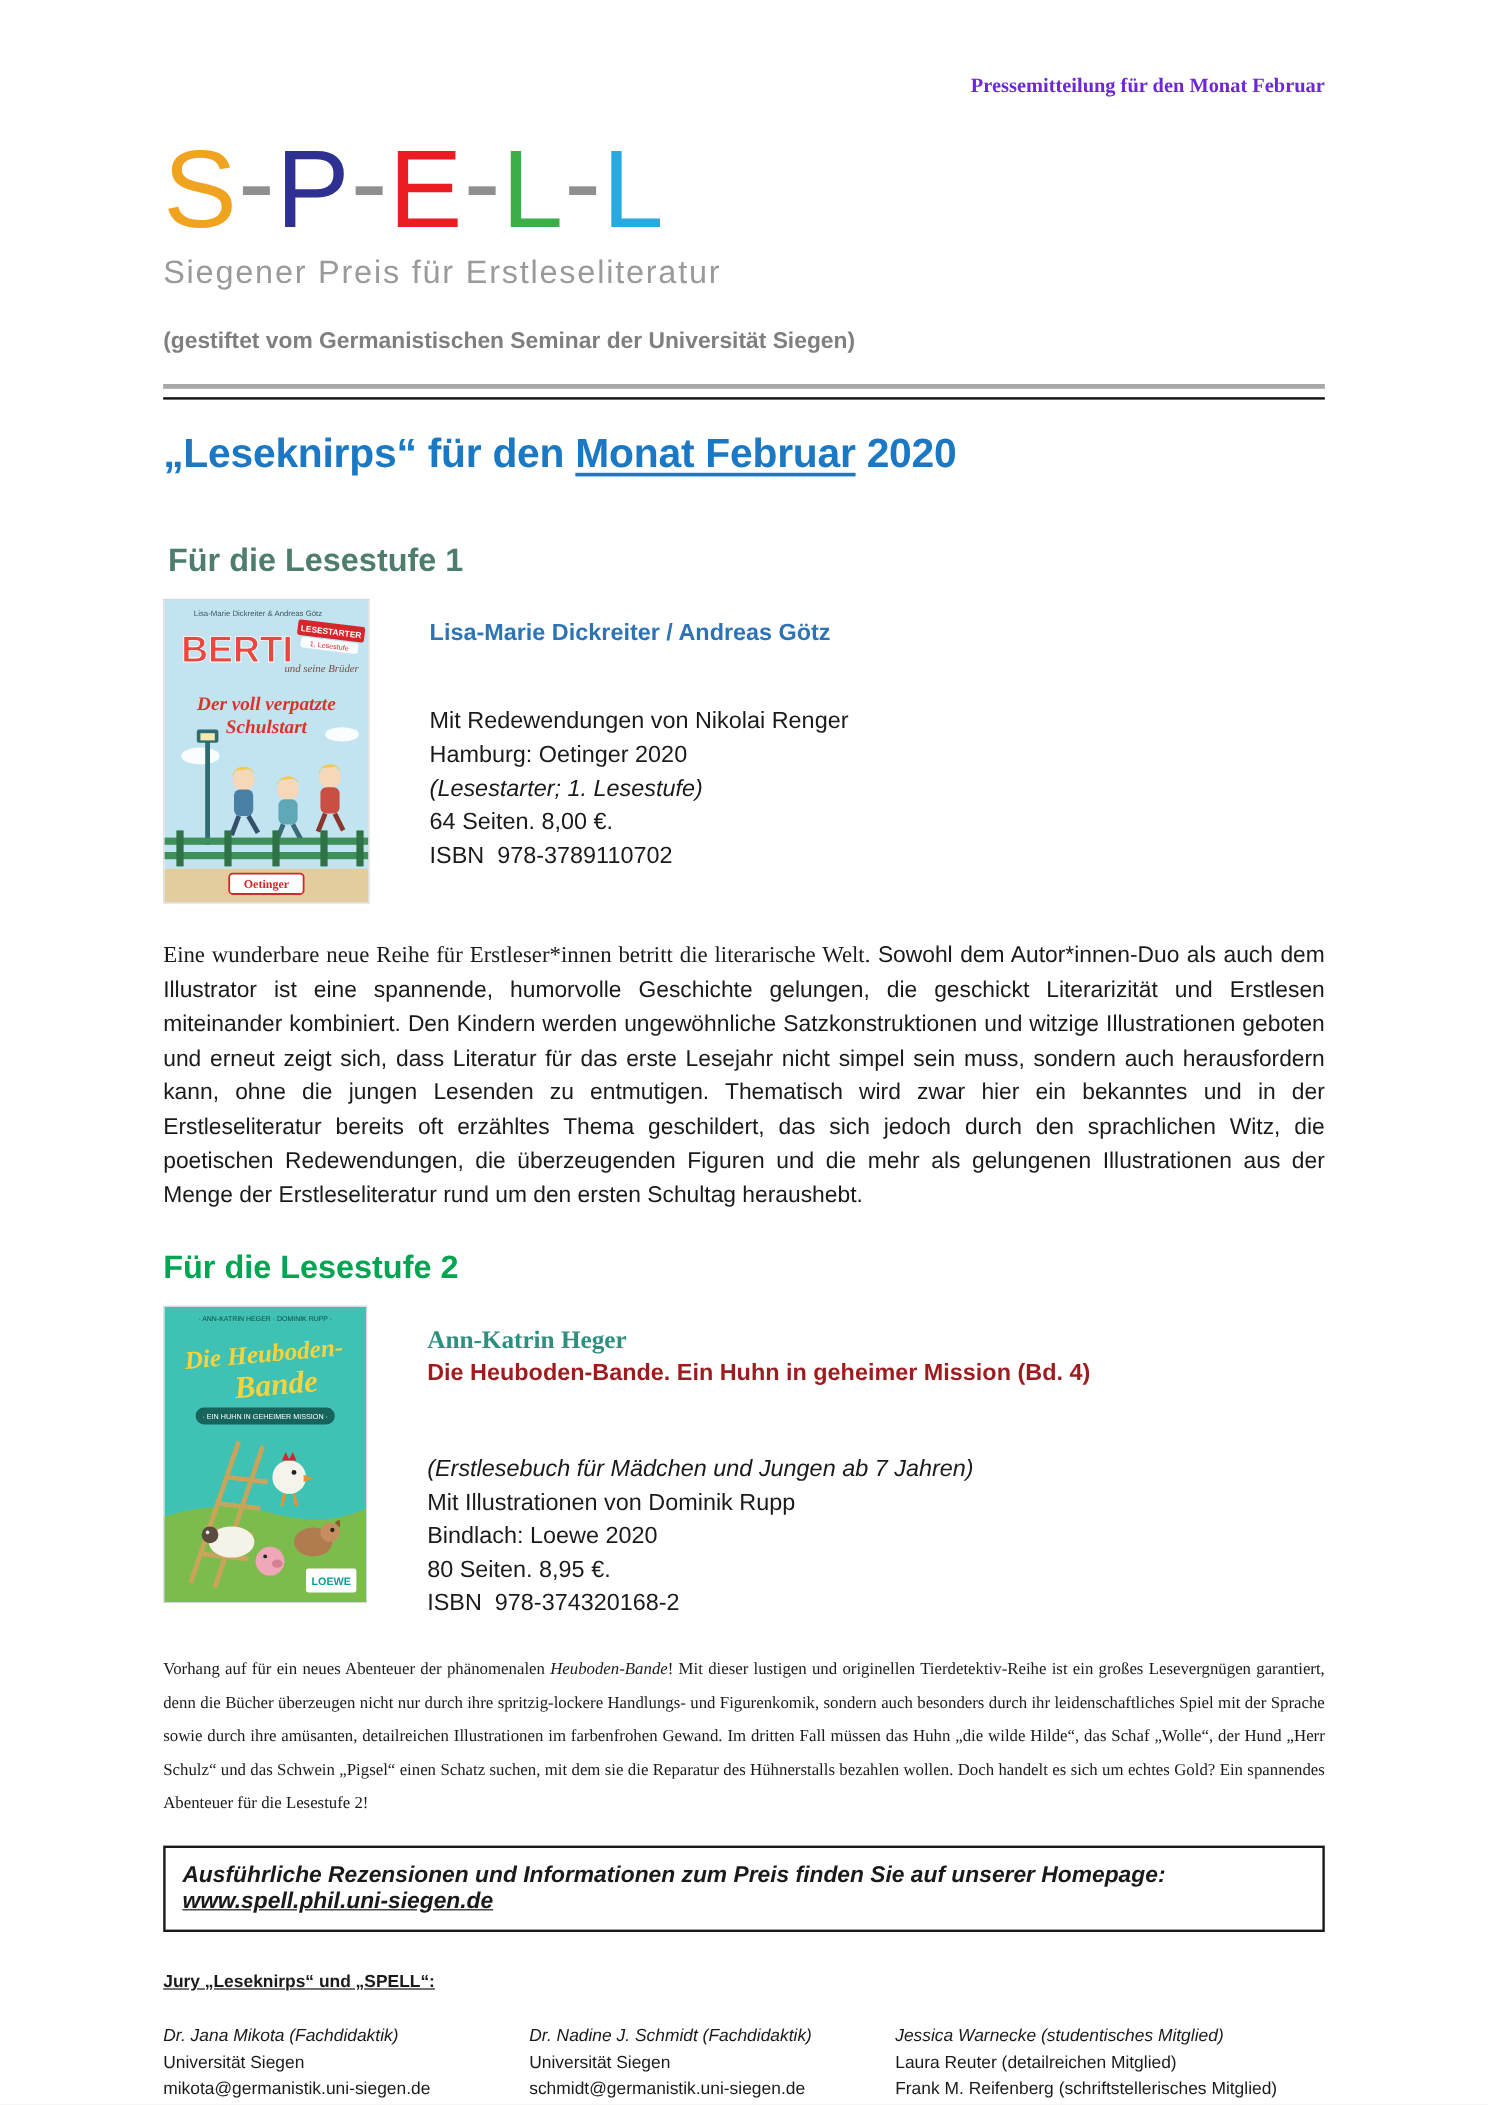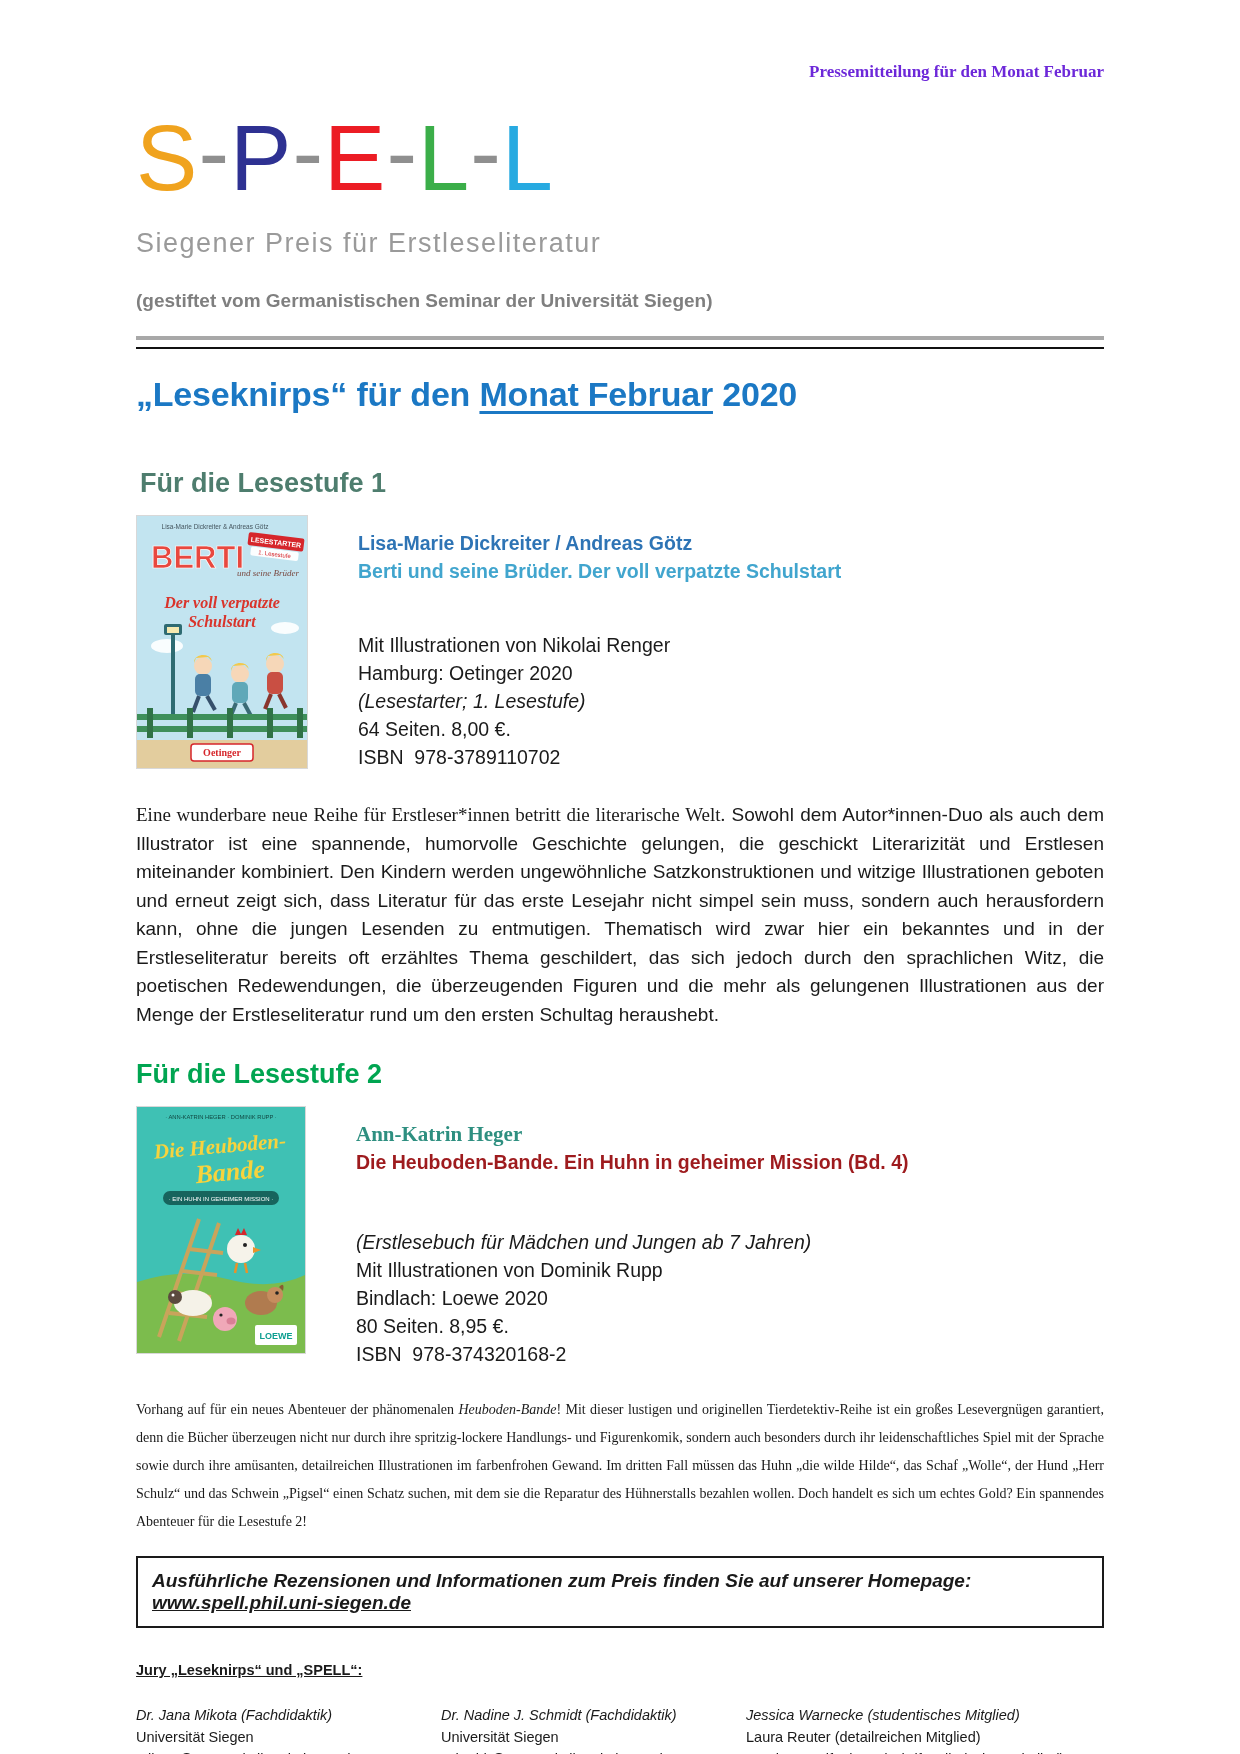--- a/index.html
+++ b/index.html
@@ -19,21 +19,21 @@
     position:absolute;top:62px;right:136px;
     font-family:"Liberation Serif",serif;
     font-weight:700;font-size:17px;color:#6d28d9;
   }
 
   
   .logo{margin-top:112px;line-height:1;}
   .logo-word{font-size:92px;font-weight:400;letter-spacing:1px;white-space:nowrap;}
   .logo-word span{display:inline-block;}
   .logo-word .dash{transform:translateY(-6px);}
-  .logo-sub{margin-top:26px;font-size:27px;color:#9a9a9a;letter-spacing:1.5px;}
+  .logo-sub{margin-top:10px;font-size:27px;color:#9a9a9a;letter-spacing:1.5px;}
   .logo-byline{margin-top:34px;font-size:19px;font-weight:700;color:#7f7f7f;}
 
   
   .rule{margin-top:26px;height:7px;border-top:4px solid #a8a8a8;border-bottom:2px solid #111;}
 
   
   h1.main-title{
     margin:26px 0 0 0;font-size:34px;font-weight:700;color:#1b78c4;letter-spacing:-0.2px;
   }
   h1.main-title .ul{text-decoration:underline;text-decoration-thickness:3px;text-underline-offset:5px;}
@@ -147,23 +147,22 @@
         </g>
         <rect x="0" y="224" width="170" height="28" fill="#e3cd9e"></rect>
         <g>
           <rect x="54" y="228" width="62" height="17" rx="3" fill="#ffffff" stroke="#d6262b" stroke-width="1.5"></rect>
           <text x="85" y="240" font-size="10" font-weight="bold" fill="#d6262b" text-anchor="middle" font-family="Liberation Serif, serif">Oetinger</text>
         </g>
       </svg>
 
       <div class="book-info">
         <p class="bi-authors1">Lisa-Marie Dickreiter / Andreas Götz</p>
-        <p class="bi-title1">Berti und seine Brüder. Der voll verpatzte Schulstart</p>
         <div class="bi-details1">
-          <p>Mit Illustrationen von Nikolai Renger</p>
+          <p>Mit Redewendungen von Nikolai Renger</p>
           <p>Hamburg: Oetinger 2020</p>
           <p class="italic">(Lesestarter; 1. Lesestufe)</p>
           <p>64 Seiten. 8,00 €.</p>
           <p>ISBN&nbsp; 978-3789110702</p>
         </div>
       </div>
     </div>
 
     <p class="review"><span class="serif">Eine wunderbare neue Reihe für Erstleser*innen betritt die literarische Welt.</span><span> Sowohl dem Autor*innen-Duo als auch dem Illustrator ist eine spannende, humorvolle Geschichte gelungen, die geschickt Literarizität und Erstlesen miteinander kombiniert. Den Kindern werden ungewöhnliche Satzkonstruktionen und witzige Illustrationen geboten und erneut zeigt sich, dass Literatur für das erste Lesejahr nicht simpel sein muss, sondern auch herausfordern kann, ohne die jungen Lesenden zu entmutigen. Thematisch wird zwar hier ein bekanntes und in der Erstleseliteratur bereits oft erzähltes Thema geschildert, das sich jedoch durch den sprachlichen Witz, die poetischen Redewendungen, die überzeugenden Figuren und die mehr als gelungenen Illustrationen aus der Menge der Erstleseliteratur rund um den ersten Schultag heraushebt.</span></p>
 

